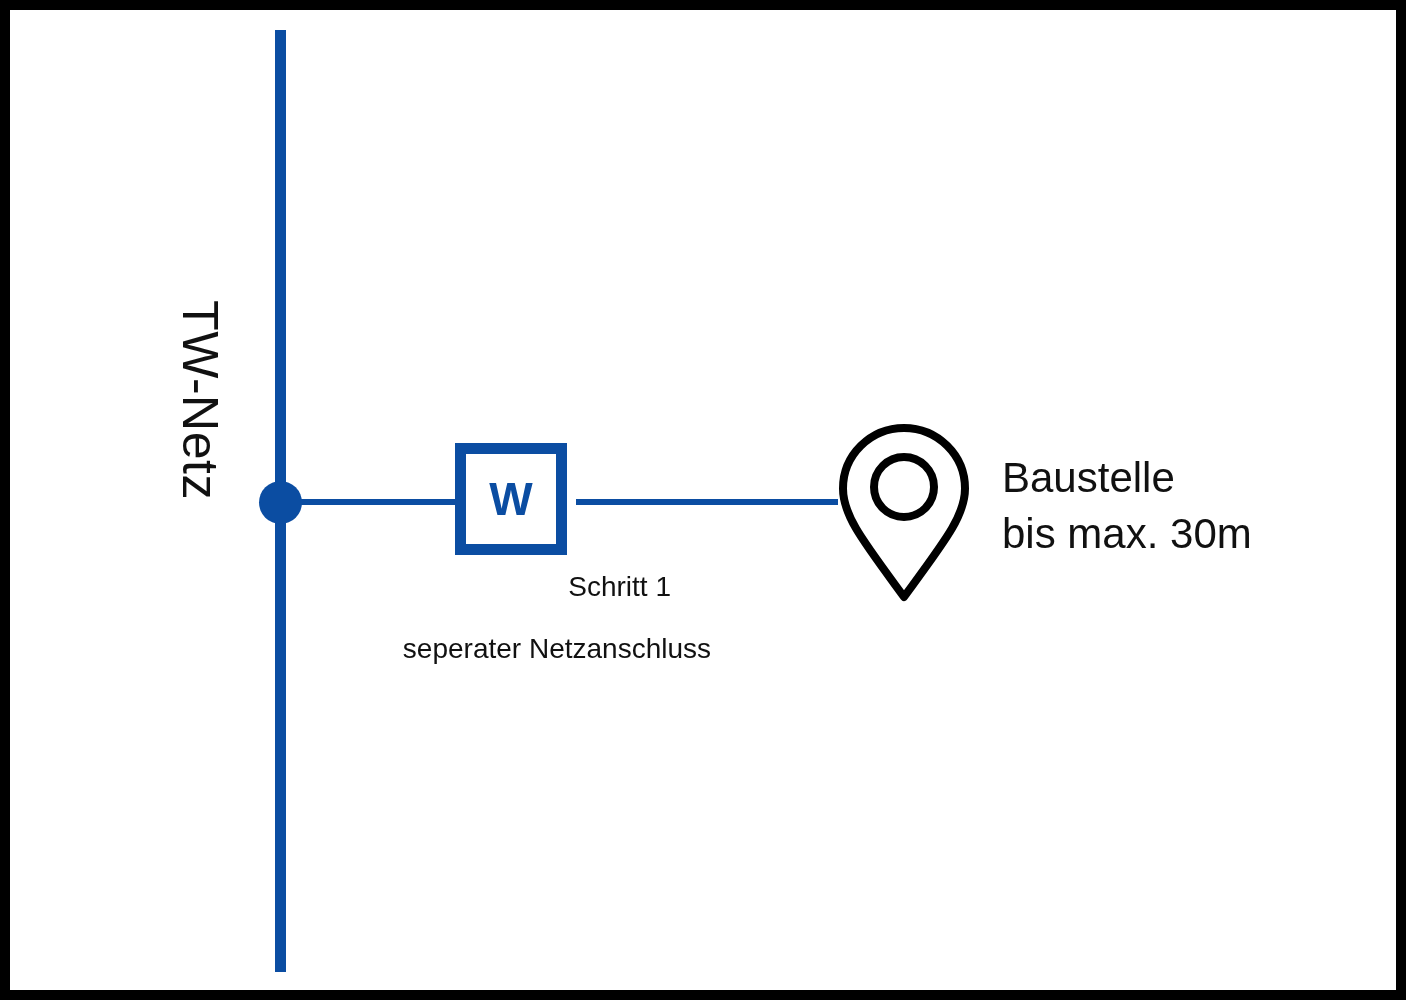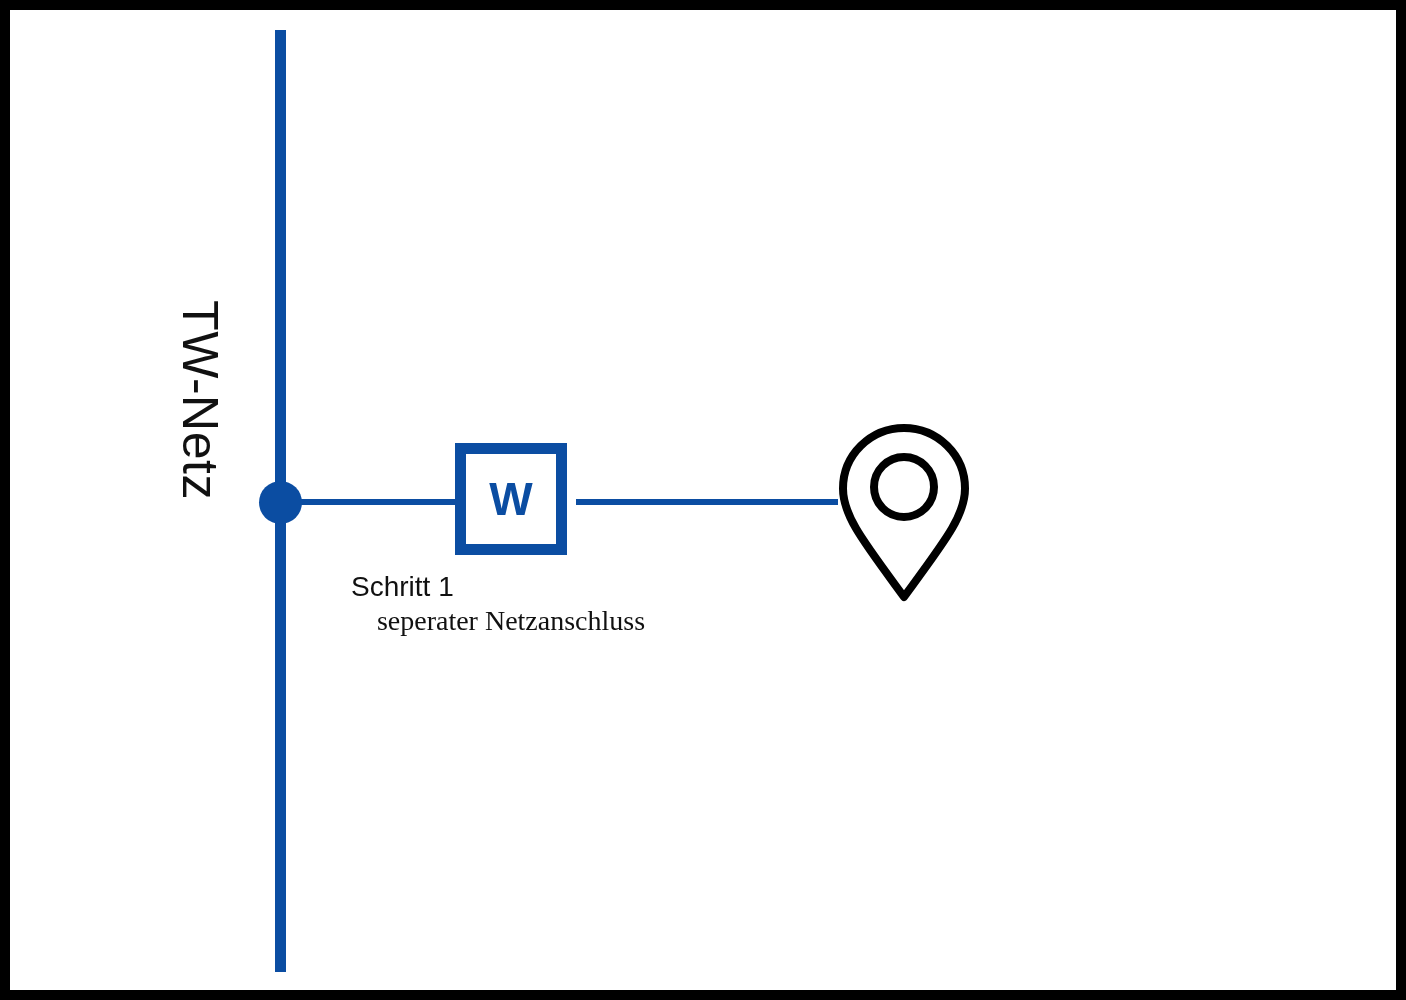--- a/index.html
+++ b/index.html
@@ -99,35 +99,34 @@
     color: #0b4da2;
     line-height: 1;
   }
 
   
   .step-caption {
     position: absolute;
     left: 341px;
     top: 561px;
     width: 320px;
-    text-align: left;
+    text-align: right;
     font-size: 28px;
     color: #111111;
     white-space: nowrap;
   }
   .sub-caption {
     position: absolute;
     left: 301px;
-    top: 592px;
+    top: 620px;
     width: 400px;
-    text-align: center;
+    text-align: right;
     font-size: 28px;
     color: #111111;
     line-height: 38px;
-    font-family: Liberation Serif, serif;
   }
   .sub-caption span { display: block; }
 
   
   .map-pin {
     position: absolute;
     left: 823px;
     top: 410px;
     width: 142px;
     height: 185px;
@@ -175,15 +174,19 @@
       <svg viewBox="0 0 142 185" width="142" height="185" aria-hidden="true">
         <path d="M71 8
                  C 37.5 8 10 35 10 68.5
                  C 10 96 30 121 71 177
                  C 112 121 132 96 132 68.5
                  C 132 35 104.5 8 71 8 Z" fill="#ffffff" stroke="#000000" stroke-width="8" stroke-linejoin="round"></path>
         <circle cx="71" cy="67" r="30" fill="#ffffff" stroke="#000000" stroke-width="8"></circle>
       </svg>
     </div>
 
+    <div class="dest-label">
+      <span>Baustelle</span>
+      <span>bis max. 30m</span>
+    </div>
 
   </div>
 </div>
 
 </body></html>

